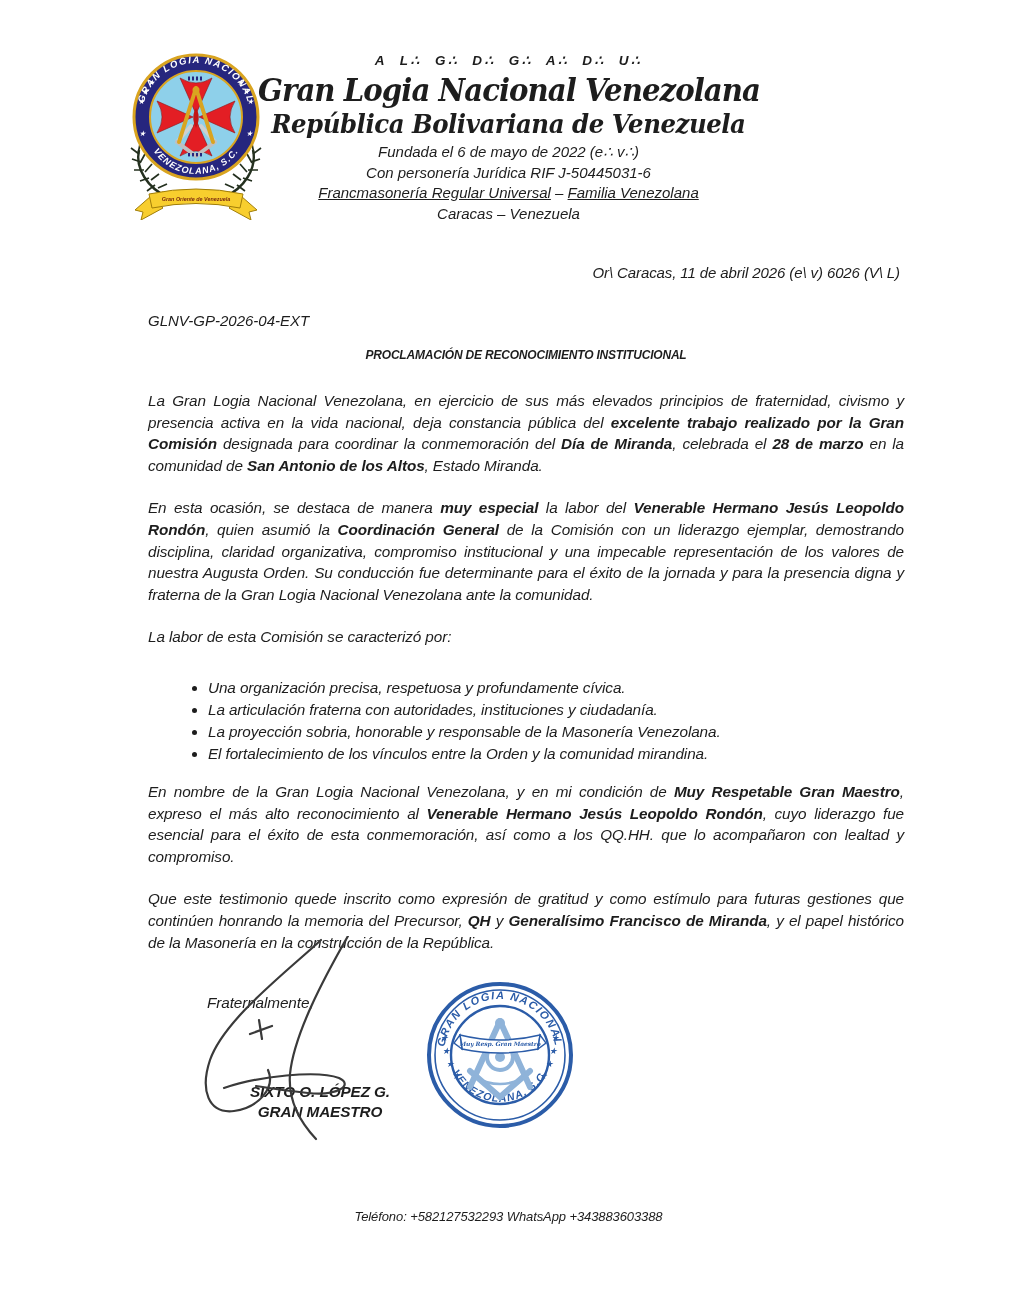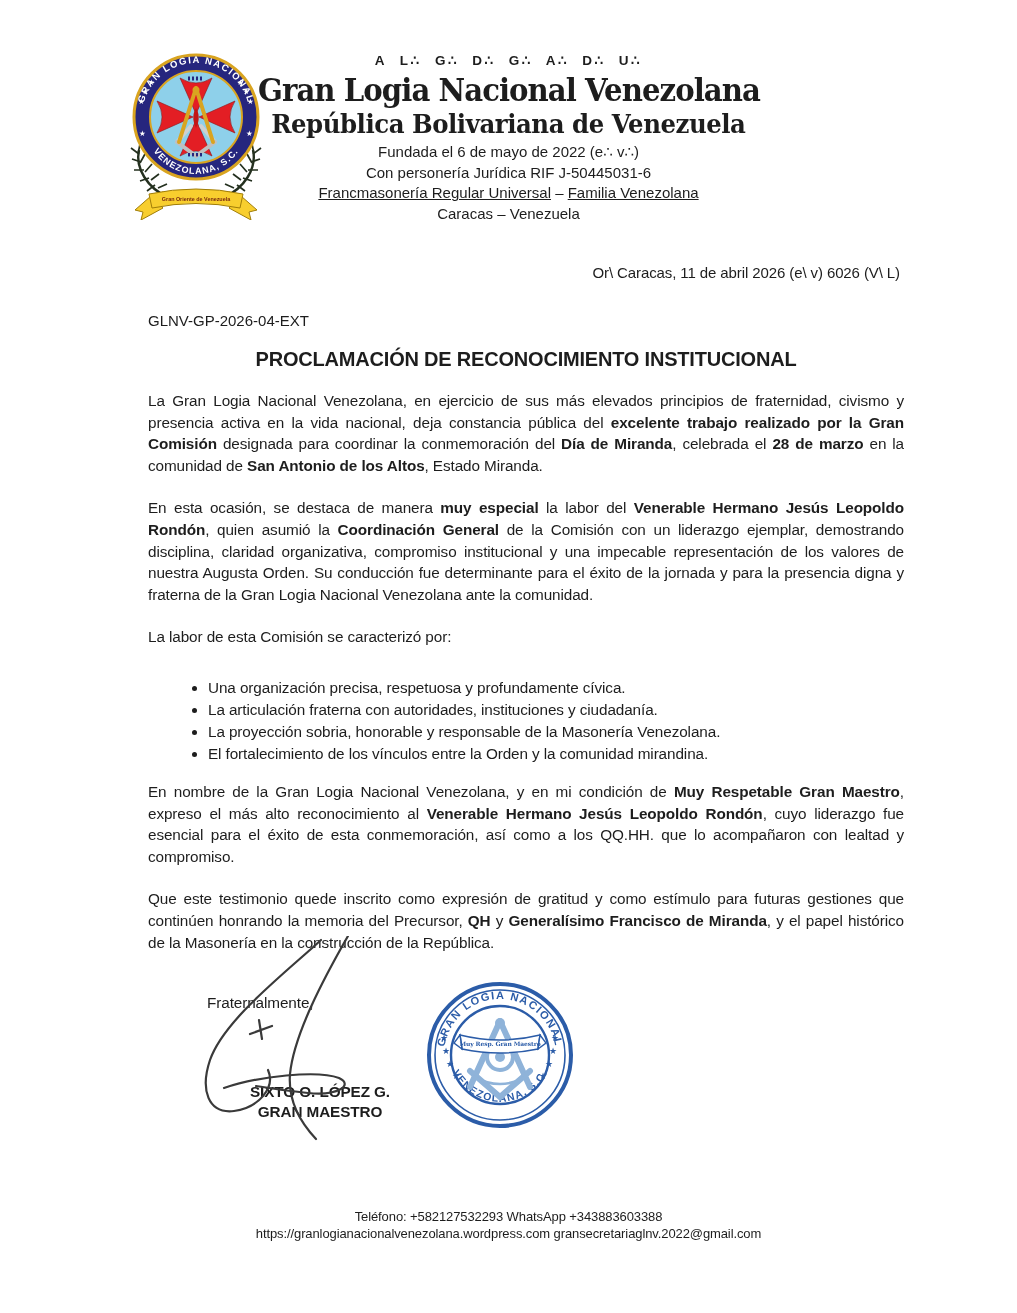--- a/index.html
+++ b/index.html
@@ -1,32 +1,32 @@
 <!DOCTYPE html>
 <html><head>
 <meta charset="utf-8">
 <style>
   html,body{margin:0;padding:0;background:#ffffff;}
   .page{position:relative;width:1011px;height:1313px;background:#fff;margin:0 auto;
-        font-family:"Liberation Sans",sans-serif;color:#1d1d1d;overflow:hidden;}
+        font-family:"Liberation Sans",sans-serif;color:#1d1d1d;overflow:hidden;font-style:italic;}
   
   .hdr{position:absolute;top:0;left:0;right:0;text-align:center;padding-top:52px;}
   .invocation{font-size:13.5px;font-weight:bold;letter-spacing:2.5px;word-spacing:7px;}
   .orgname{font-family:"DejaVu Serif",serif;font-weight:900;font-size:31px;line-height:36px;
            letter-spacing:-1px;display:inline-block;transform:scaleX(.94);margin-top:4px;}
   .orgsub{font-family:"DejaVu Serif",serif;font-weight:900;font-size:26px;line-height:32px;
           letter-spacing:-.5px;display:inline-block;transform:scaleX(.94);}
   .hinfo{font-size:15px;line-height:17.5px;margin-top:3px;}
   .hinfo .u{text-decoration:underline;}
   .logo{position:absolute;left:122px;top:50px;width:142px;height:170px;}
   
   .dateline{position:absolute;top:264px;right:114px;font-size:15px;letter-spacing:-.1px;}
   .refcode{position:absolute;top:312px;left:145px;font-size:15px;}
   .doctitle{position:absolute;top:348px;left:145px;width:756px;text-align:center;
-            font-size:20px;font-weight:bold;letter-spacing:-.2px;}
+            font-size:12px;font-weight:bold;letter-spacing:-.2px;}
   .bodytext{position:absolute;top:390px;left:145px;width:756px;font-size:15.3px;
             line-height:21.6px;text-align:justify;letter-spacing:-.1px;}
   .bodytext p.para{margin:0 0 21px 0;}
   .bodytext .b{font-weight:bold;}
   ul.blist{margin:29px 0 17px 0;padding-left:60px;list-style:disc;}
   ul.blist li{line-height:21.4px;margin:0 0 .5px 0;}
   
   .sigblock{position:relative;height:185px;margin-top:1px;}
   .closing{position:absolute;left:59px;top:18px;font-size:15.3px;}
   .signame{position:absolute;left:58px;top:108px;width:228px;text-align:center;
@@ -198,16 +198,15 @@
           <path d="M36,56 Q76,66 116,56 L114,70 Q76,78 38,70 Z" fill="#ffffff" stroke="#2b5ca8" stroke-width="1.6"></path>
           <path d="M36,56 L30,64 L38,70 Z M116,56 L122,64 L114,70 Z" fill="#ffffff" stroke="#2b5ca8" stroke-width="1.4"></path>
         </g>
         <text x="76" y="66.5" text-anchor="middle" font-size="6" font-family="DejaVu Serif, serif" font-weight="bold" fill="#2b5ca8">Muy Resp. Gran Maestro</text>
       </svg>
     </div>
   </div>
 
   <div class="footer">
     <div>Teléfono: +582127532293 WhatsApp +343883603388</div>
-    <div>https://granlogianacionalvenezolana.wordpress.com gransecretariaglnv.2022@gmail.com</div>
   </div>
 
 </div>
 
 </body></html>

